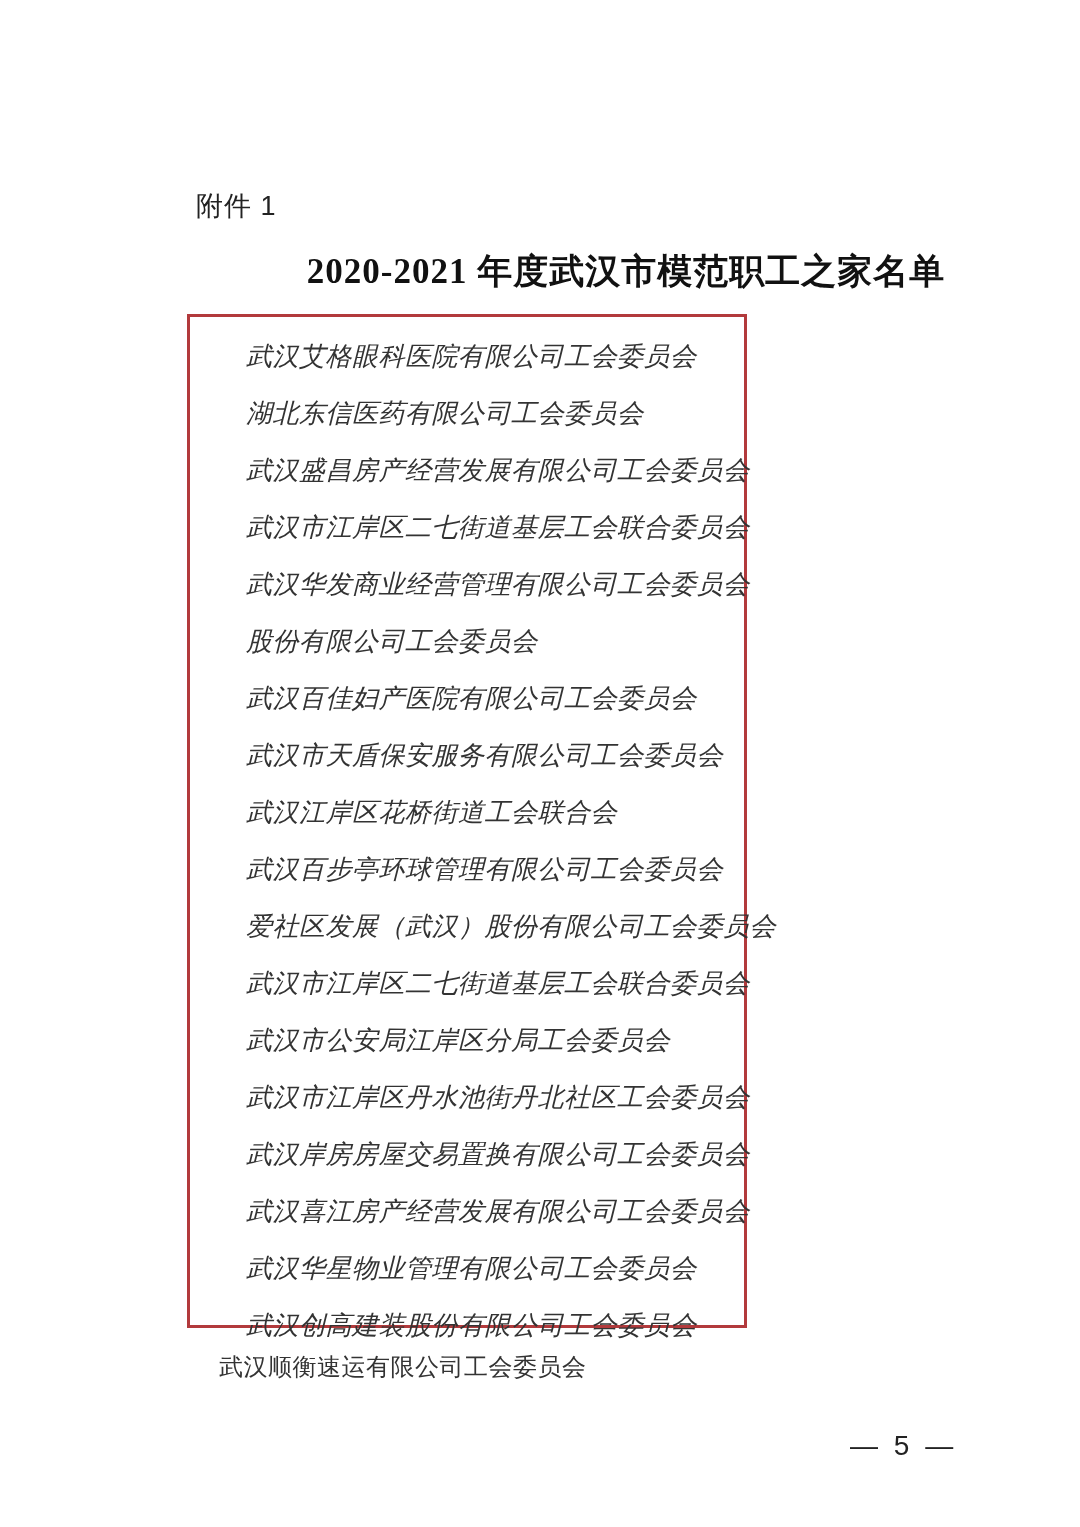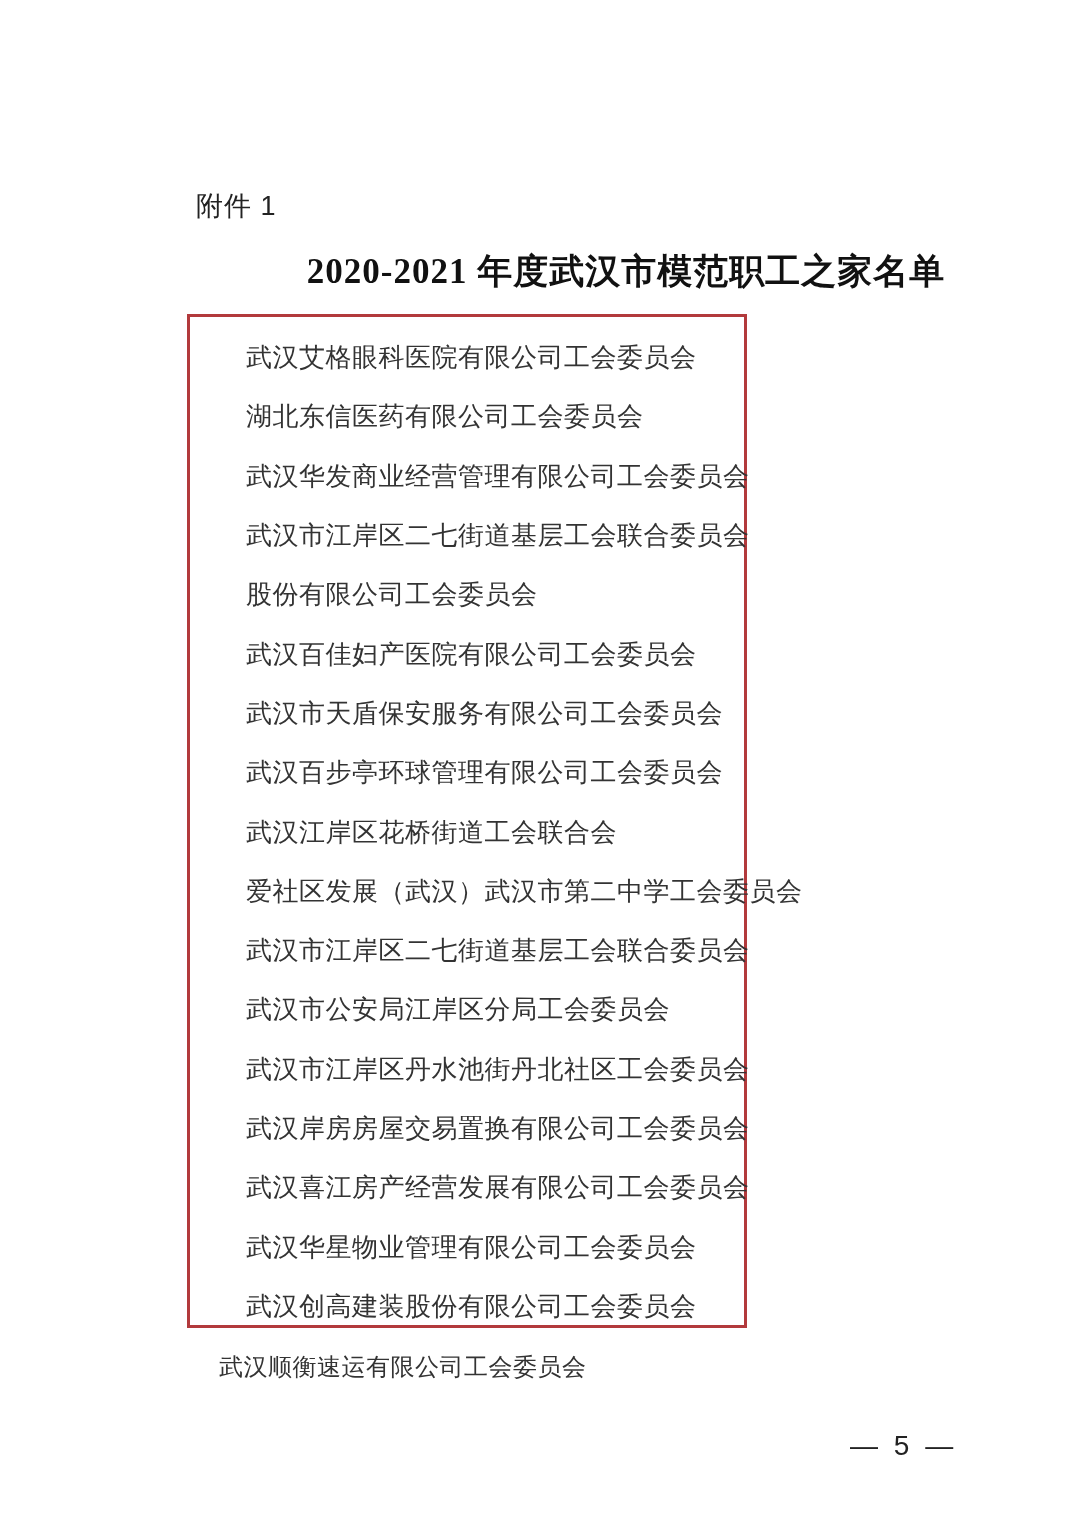--- a/index.html
+++ b/index.html
@@ -54,20 +54,21 @@
   }
   .company-list .list-item {
     flex: 1 1 auto;
     display: flex;
     align-items: center;
     padding-left: 34px;
     font-size: 26px;
     letter-spacing: 0.5px;
     color: var(--body-text, #333333);
     white-space: nowrap;
+    font-style: italic;
   }
   .outside-list {
     position: absolute;
     left: 164px;
     top: 1284px;
     width: 700px;
     list-style: none;
   }
   .outside-list .list-item {
     height: 56px;
@@ -95,28 +96,29 @@
 <div class="page">
 
   <div class="attachment-label">附件 1</div>
 
   <h1 class="doc-title">2020-2021 年度武汉市模范职工之家名单</h1>
 
   <div class="red-box">
     <ul class="company-list">
         <li class="list-item">武汉艾格眼科医院有限公司工会委员会</li>
         <li class="list-item">湖北东信医药有限公司工会委员会</li>
+        <li class="list-item">武汉盛昌房产经营发展有限公司工会委员会</li>
+        <li class="list-item">武汉市江岸区二七街道基层工会联合委员会</li>
         <li class="list-item">武汉华发商业经营管理有限公司工会委员会</li>
-        <li class="list-item">武汉市江岸区二七街道基层工会联合委员会</li>
         <li class="list-item">股份有限公司工会委员会</li>
         <li class="list-item">武汉百佳妇产医院有限公司工会委员会</li>
         <li class="list-item">武汉市天盾保安服务有限公司工会委员会</li>
+        <li class="list-item">武汉江岸区花桥街道工会联合会</li>
         <li class="list-item">武汉百步亭环球管理有限公司工会委员会</li>
-        <li class="list-item">武汉江岸区花桥街道工会联合会</li>
-        <li class="list-item">爱社区发展（武汉）武汉市第二中学工会委员会</li>
+        <li class="list-item">爱社区发展（武汉）股份有限公司工会委员会</li>
         <li class="list-item">武汉市江岸区二七街道基层工会联合委员会</li>
         <li class="list-item">武汉市公安局江岸区分局工会委员会</li>
         <li class="list-item">武汉市江岸区丹水池街丹北社区工会委员会</li>
         <li class="list-item">武汉岸房房屋交易置换有限公司工会委员会</li>
         <li class="list-item">武汉喜江房产经营发展有限公司工会委员会</li>
         <li class="list-item">武汉华星物业管理有限公司工会委员会</li>
         <li class="list-item">武汉创高建装股份有限公司工会委员会</li>
       </ul>
   </div>
 

